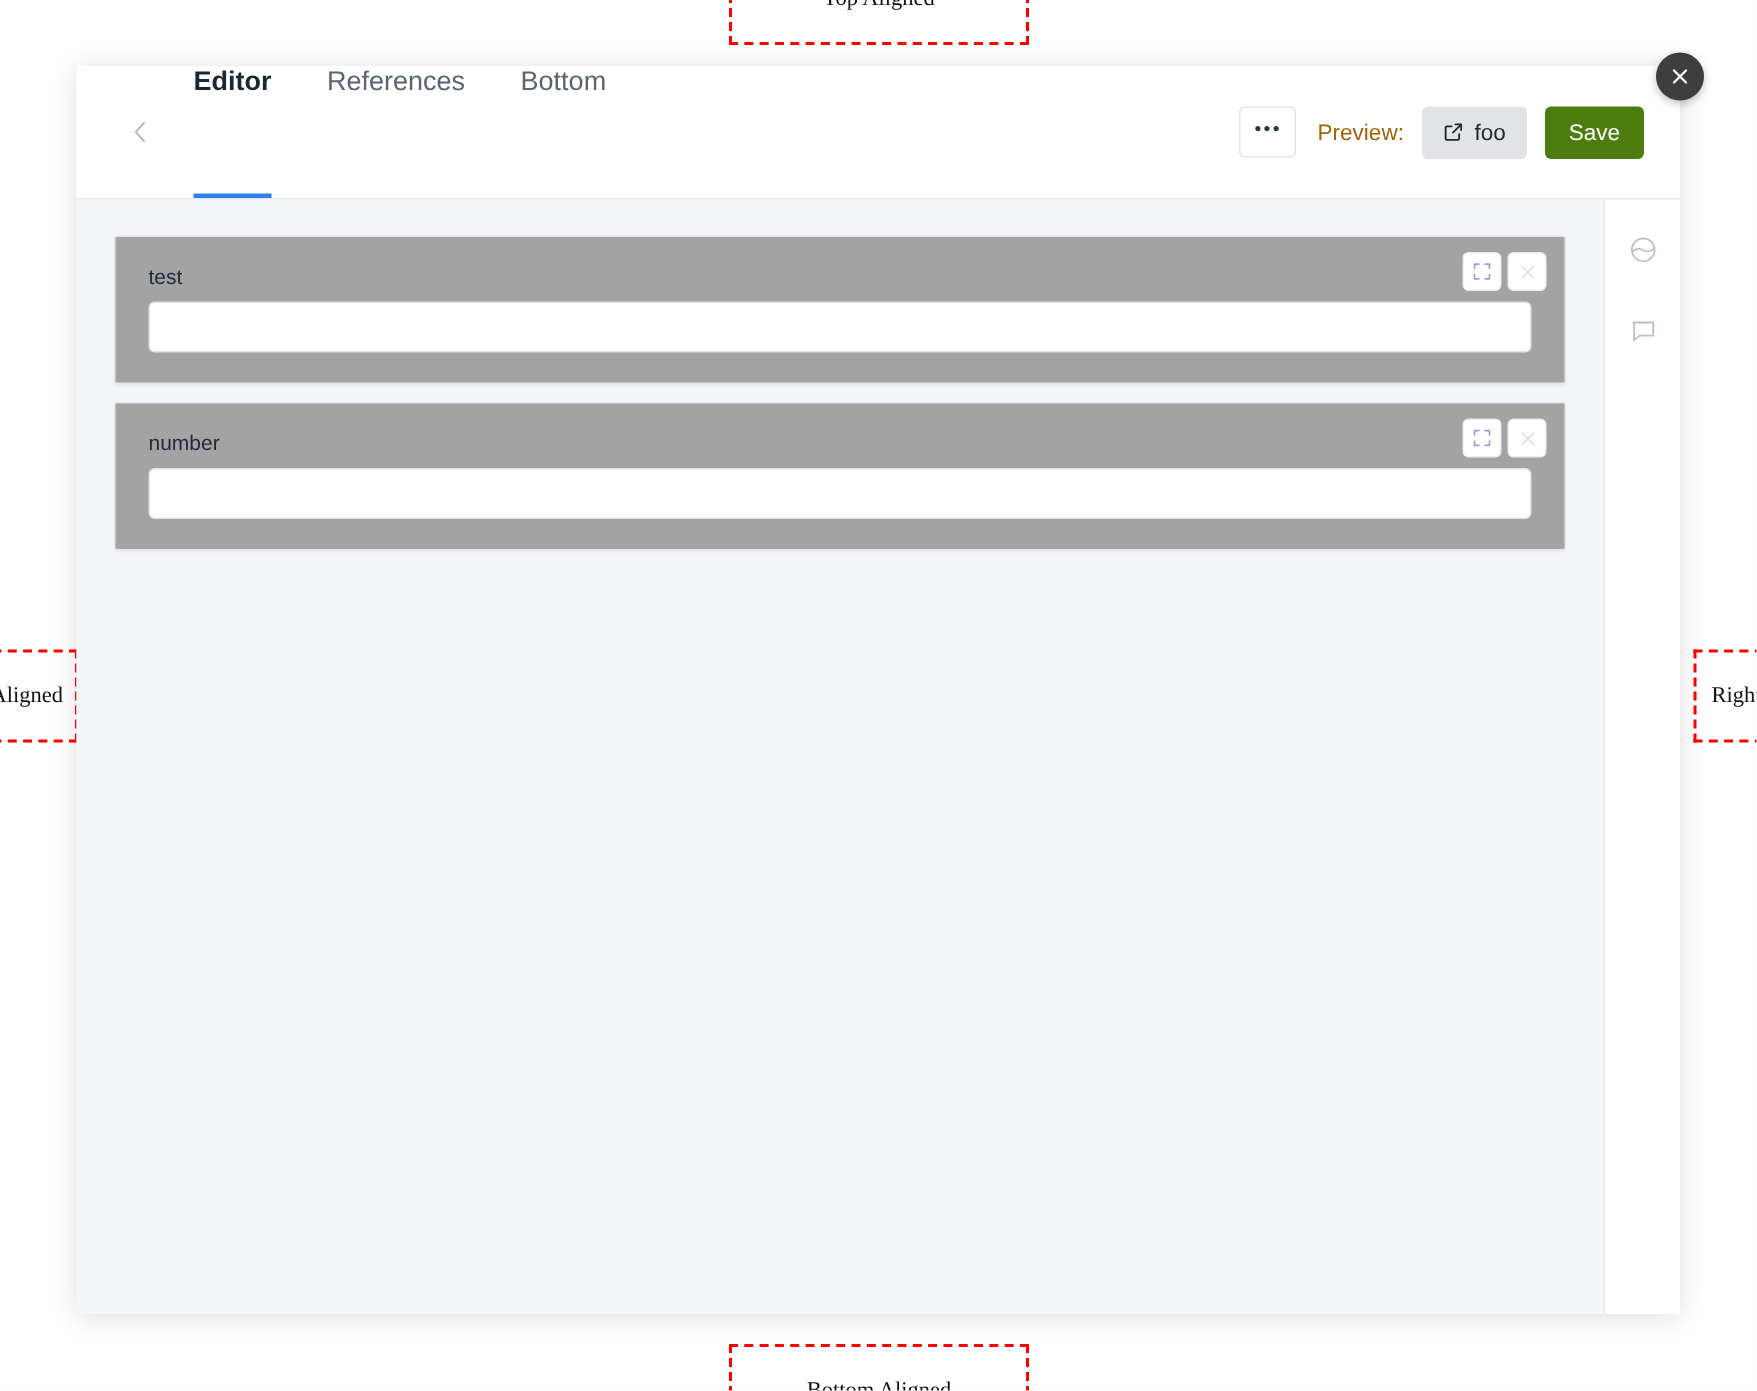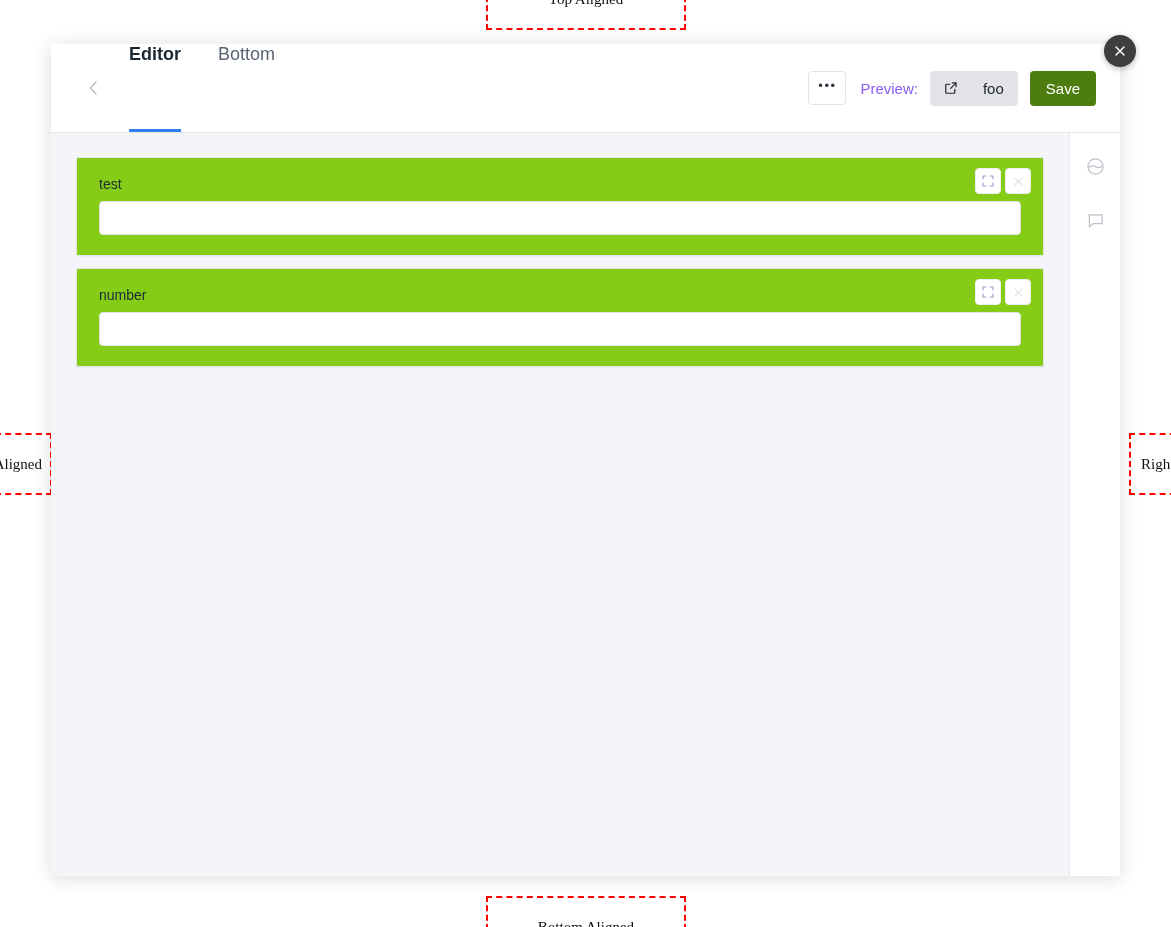--- a/index.html
+++ b/index.html
@@ -107,26 +107,26 @@
     display:flex; align-items:center; justify-content:center;
     cursor:pointer;
     letter-spacing: 1.5px;
     font-size: 13px;
     color:#2b3643;
     padding-bottom: 5px;
     line-height: 1;
   }
   .preview-label {
     font-size: 15px;
-    color: #8b5cf6;
+    color: #a16207;
     margin-left: 2px;
     white-space: nowrap;
   }
   .foo-button {
-    display: flex; align-items: center; gap: 25px;
+    display: flex; align-items: center; gap: 7px;
     background: #e2e3e6;
     border: none;
     border-radius: 4px;
     height: 35px;
     padding: 0 14px;
     font-size: 15px;
     color: #23272d;
     cursor: pointer;
     font-family: inherit;
   }
@@ -144,21 +144,21 @@
 
   
   .modal-body { flex: 1 1 auto; display: flex; min-height: 0; }
   .form-area {
     flex: 1 1 auto;
     padding: 24px 25px 0 25px;
     overflow: hidden;
     background: #f4f5f8;
   }
   .field-card {
-    background: #84cc16;
+    background: #a3a3a3;
     border: 1px solid #e3e6eb;
     border-radius: 2px;
     box-shadow: 0 1px 2px rgba(16,24,40,0.05);
     margin-bottom: 12px;
     padding: 0;
     position: relative;
   }
   .field-card-inner { padding: 18px 22px 20px 22px; }
   .field-label {
     font-size: 14px;
@@ -237,20 +237,23 @@
 
       <div class="back-chevron">
         <svg width="14" height="18" viewBox="0 0 14 18" fill="none" aria-hidden="true">
           <path d="M10 3L4.5 9L10 15" stroke="#b8bdc7" stroke-width="1.4" stroke-linecap="round" stroke-linejoin="round"></path>
         </svg>
       </div>
 
       <div class="tabs">
         <div class="tab active">
           <span>Editor</span>
+        </div>
+        <div class="tab">
+          <span>References</span>
         </div>
         <div class="tab">
           <span>Bottom</span>
         </div>
       </div>
 
       <div class="header-right">
         <div class="dots-button">
           <span>•••</span>
         </div>

